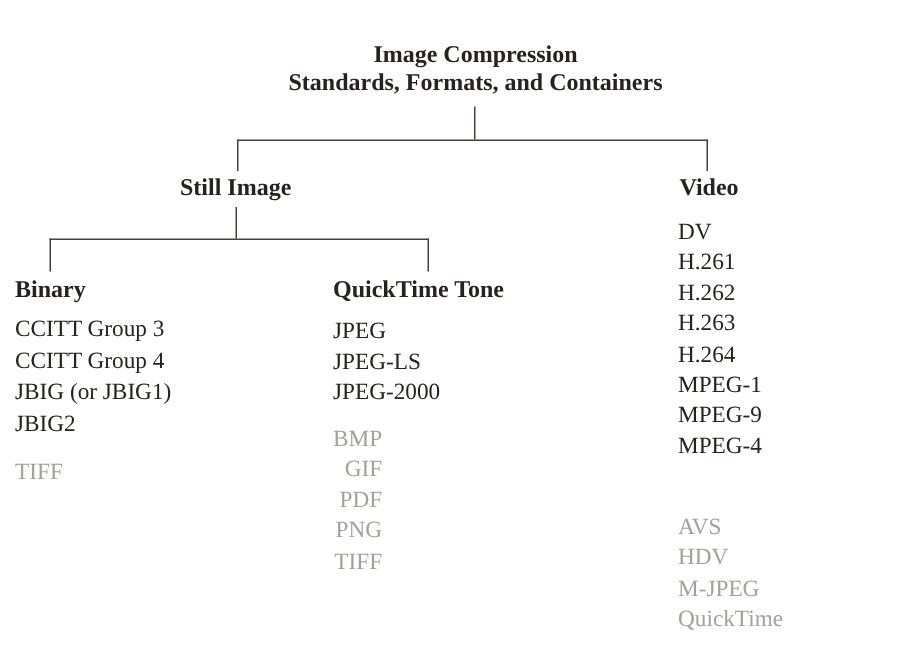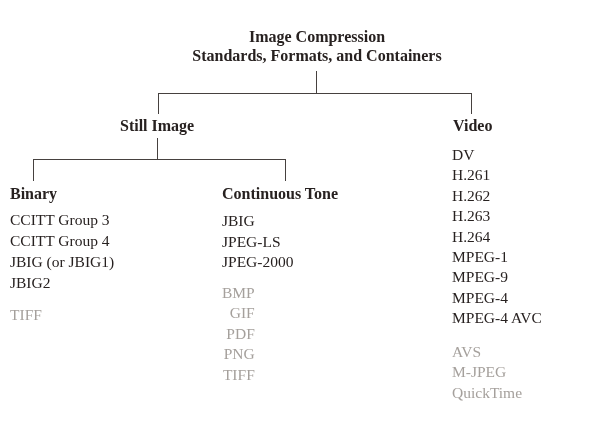--- a/index.html
+++ b/index.html
@@ -73,55 +73,55 @@
 
   <div class="branch-label" style="left:120px; top:100px;">Still Image</div>
   <div class="branch-label" style="left:453px; top:100px;">Video</div>
 
   <div class="line v" style="left:157px; top:122px; height:21px;"></div>
   <div class="line h" style="left:33px; top:143px; width:253px;"></div>
   <div class="line v" style="left:33px; top:143px; height:22px;"></div>
   <div class="line v" style="left:285px; top:143px; height:22px;"></div>
 
   <div class="branch-label" style="left:10px; top:168px;">Binary</div>
-  <div class="branch-label" style="left:222px; top:168px;">Continuous Tone</div>
+  <div class="branch-label" style="left:222px; top:168px;">QuickTime Tone</div>
 
   <div class="list list-binary-primary">
       <div>CCITT Group 3</div>
       <div>CCITT Group 4</div>
       <div>JBIG (or JBIG1)</div>
       <div>JBIG2</div>
     </div>
   <div class="list muted list-binary-secondary">
       <div>TIFF</div>
     </div>
 
   <div class="list list-cont-primary">
-      <div>JBIG</div>
+      <div>JPEG</div>
       <div>JPEG-LS</div>
       <div>JPEG-2000</div>
     </div>
   <div class="list muted list-cont-secondary">
       <div>BMP</div>
       <div>GIF</div>
       <div>PDF</div>
       <div>PNG</div>
       <div>TIFF</div>
     </div>
 
   <div class="list list-video-primary">
       <div>DV</div>
       <div>H.261</div>
       <div>H.262</div>
       <div>H.263</div>
       <div>H.264</div>
       <div>MPEG-1</div>
       <div>MPEG-9</div>
       <div>MPEG-4</div>
-      <div>MPEG-4 AVC</div>
     </div>
   <div class="list muted list-video-secondary">
       <div>AVS</div>
+      <div>HDV</div>
       <div>M-JPEG</div>
       <div>QuickTime</div>
     </div>
 
 </div>
 
 </body></html>

